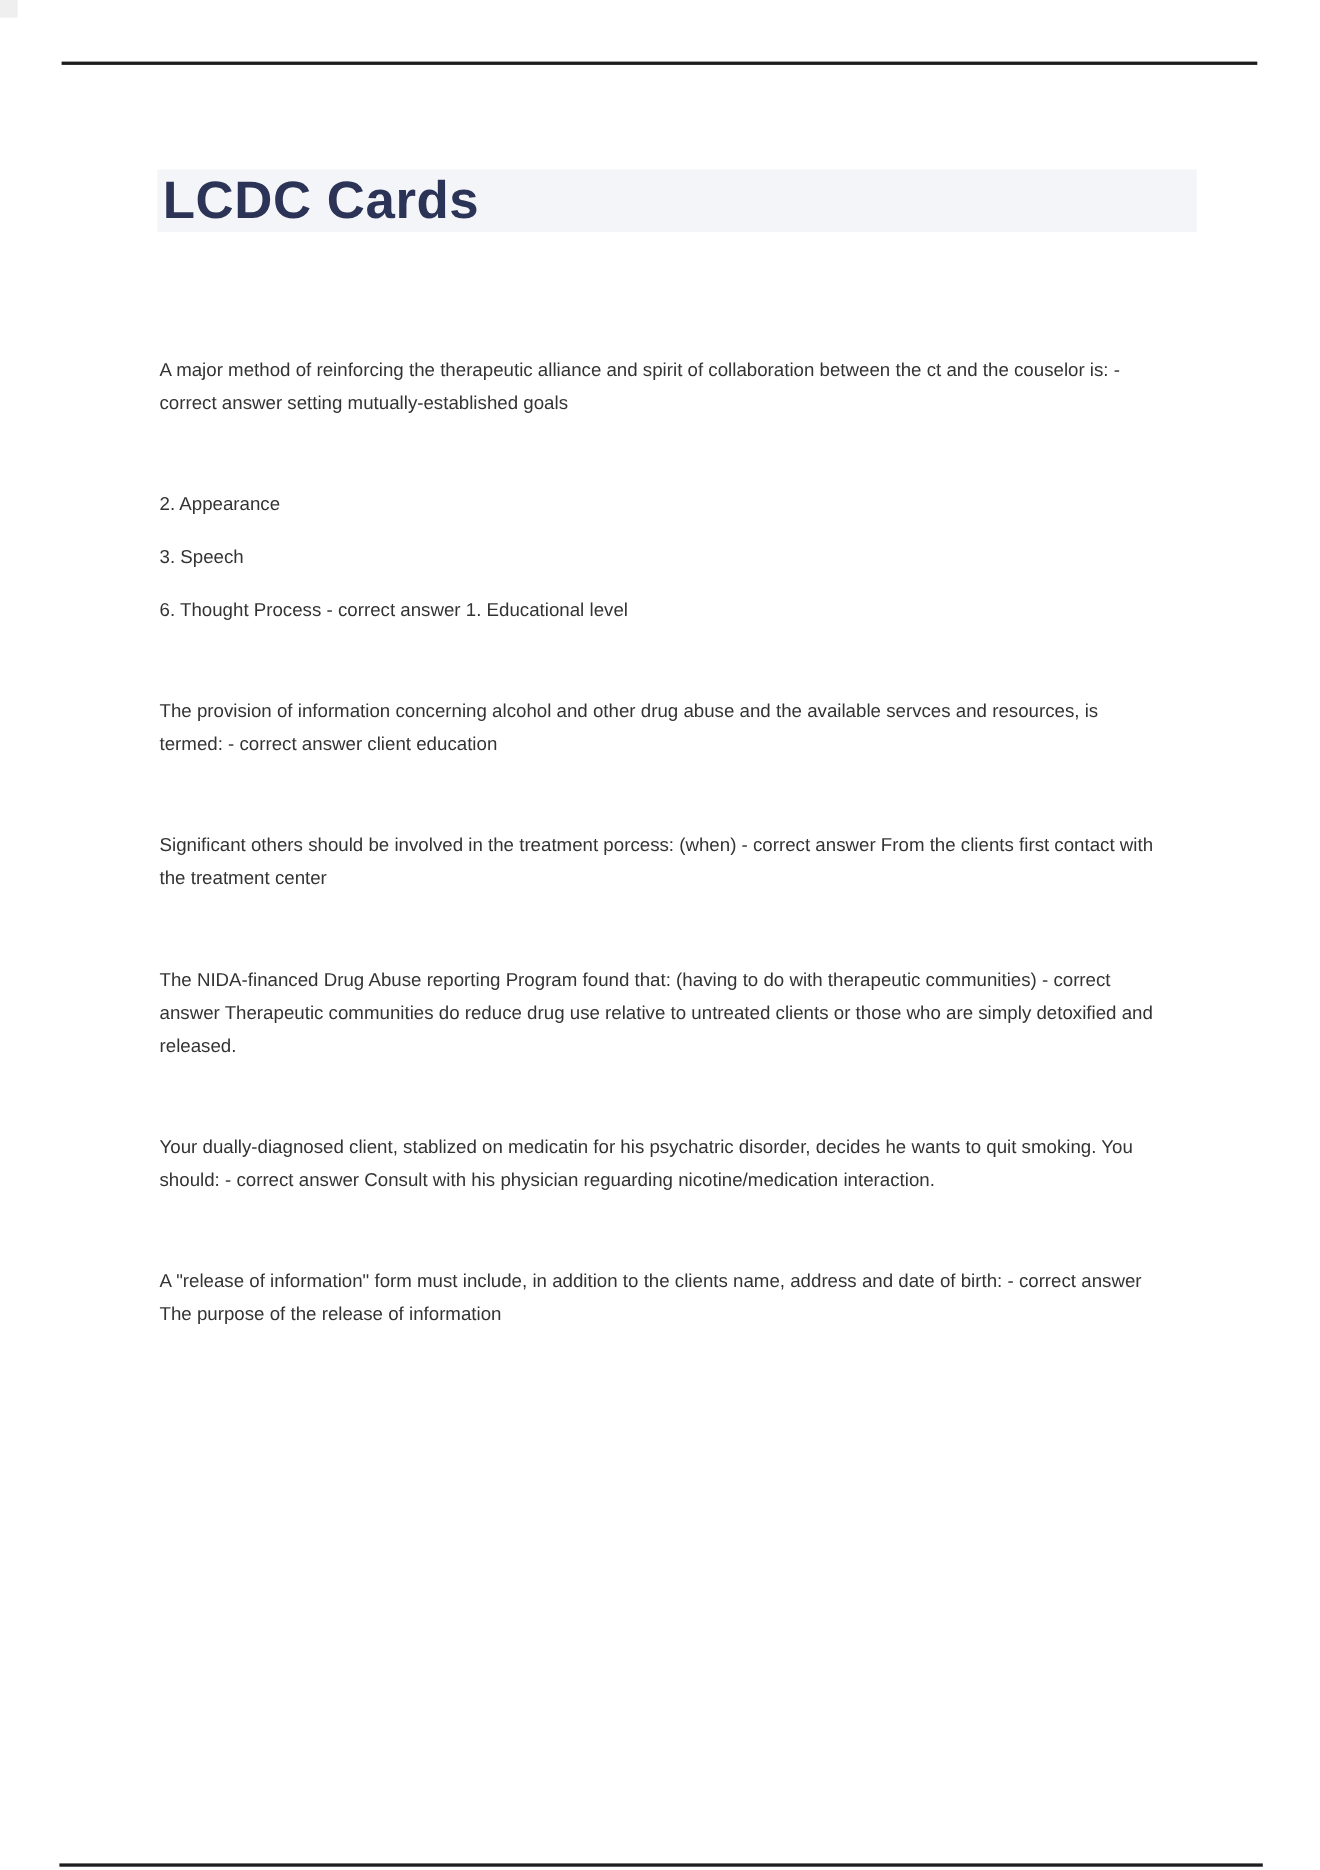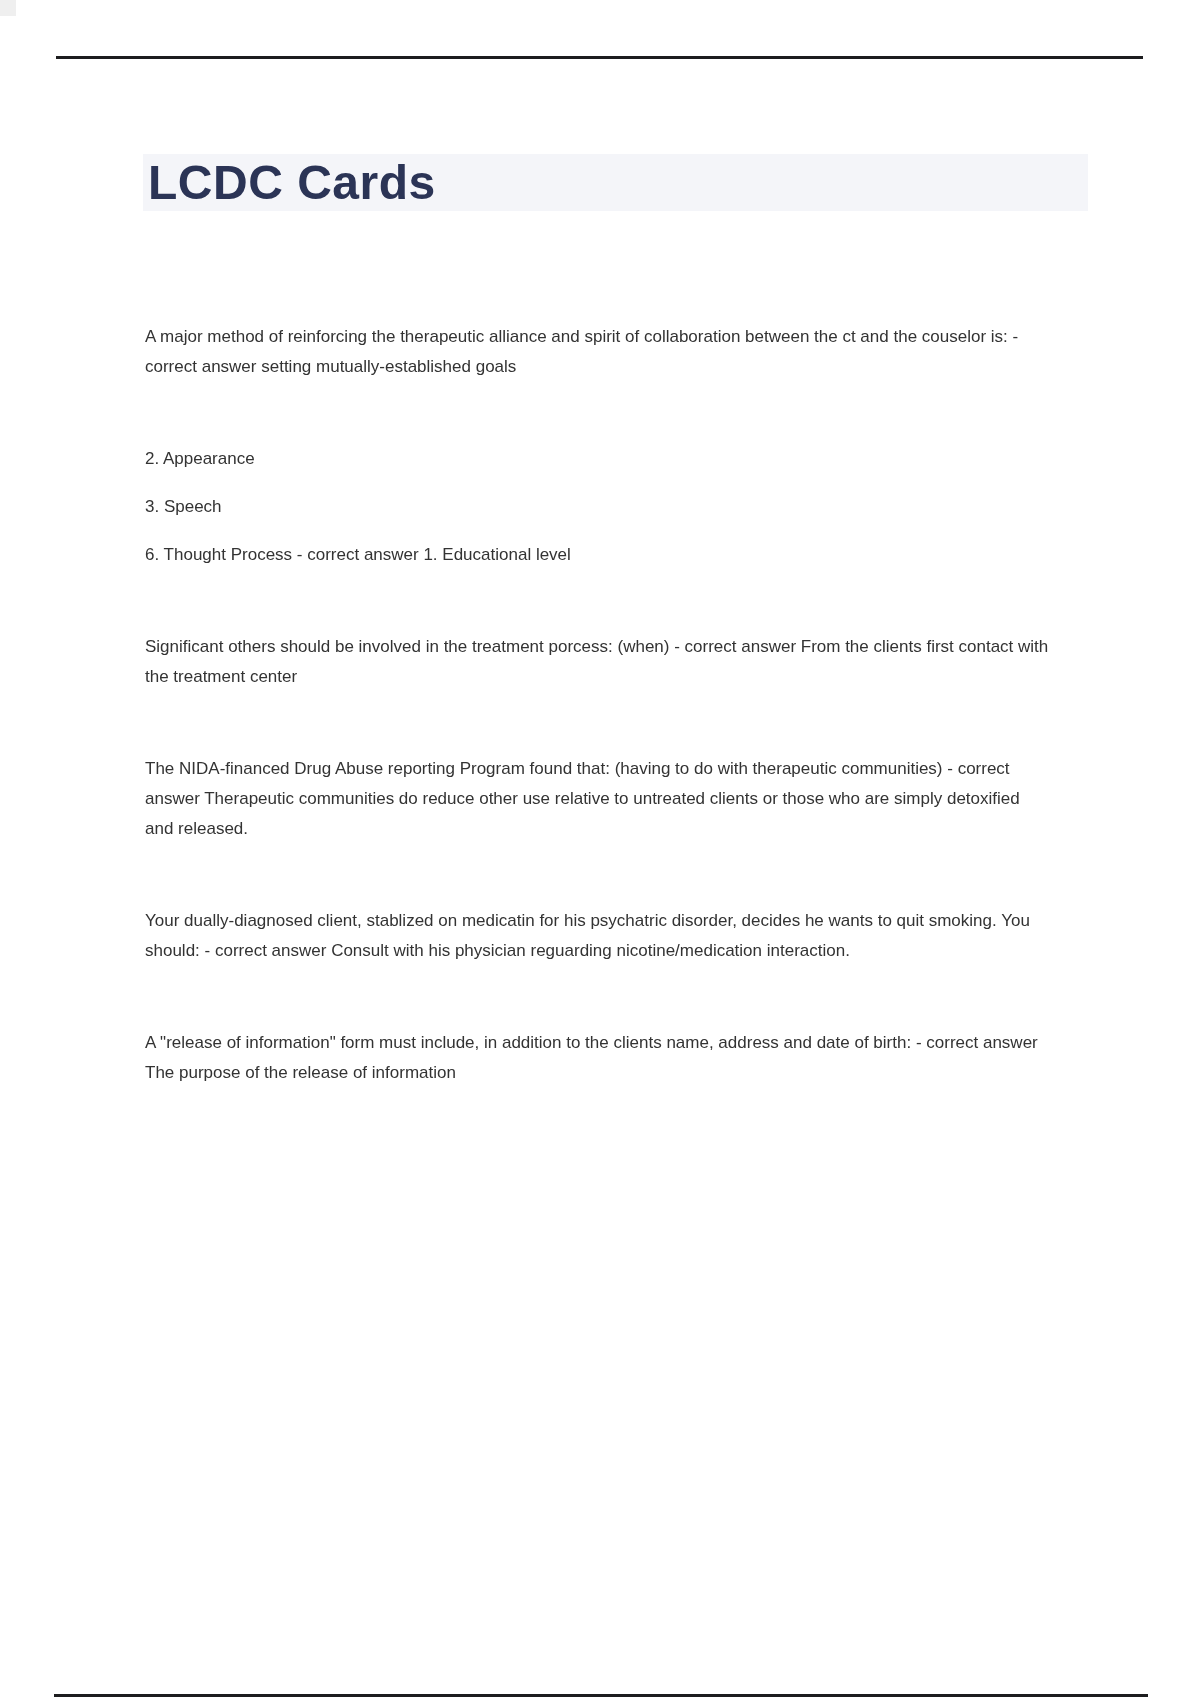--- a/index.html
+++ b/index.html
@@ -69,24 +69,27 @@
   <main class="cards" id="cards-container">
       <section class="card">
         <p>A major method of reinforcing the therapeutic alliance and spirit of collaboration between the ct and the couselor is: - correct answer setting mutually-established goals</p>
       </section>
       <section class="card">
         <p>2. Appearance</p>
         <p>3. Speech</p>
         <p>6. Thought Process - correct answer 1. Educational level</p>
       </section>
       <section class="card">
+        <p>The provision of information concerning alcohol and other drug abuse and the available servces and resources, is termed: - correct answer client education</p>
+      </section>
+      <section class="card">
         <p>Significant others should be involved in the treatment porcess: (when) - correct answer From the clients first contact with the treatment center</p>
       </section>
       <section class="card">
-        <p>The NIDA-financed Drug Abuse reporting Program found that: (having to do with therapeutic communities) - correct answer Therapeutic communities do reduce other use relative to untreated clients or those who are simply detoxified and released.</p>
+        <p>The NIDA-financed Drug Abuse reporting Program found that: (having to do with therapeutic communities) - correct answer Therapeutic communities do reduce drug use relative to untreated clients or those who are simply detoxified and released.</p>
       </section>
       <section class="card">
         <p>Your dually-diagnosed client, stablized on medicatin for his psychatric disorder, decides he wants to quit smoking. You should: - correct answer Consult with his physician reguarding nicotine/medication interaction.</p>
       </section>
       <section class="card">
         <p>A "release of information" form must include, in addition to the clients name, address and date of birth: - correct answer The purpose of the release of information</p>
       </section>
     </main>
 
   <div class="rule bottom"></div>

